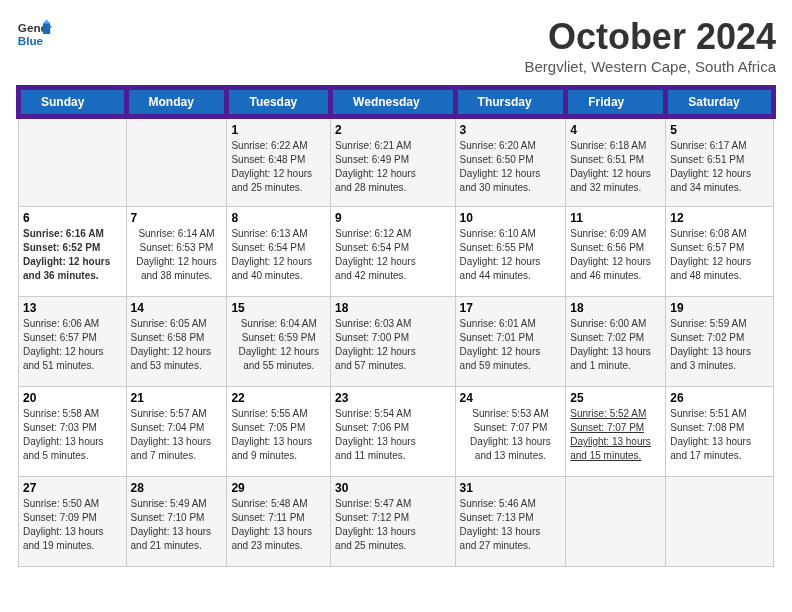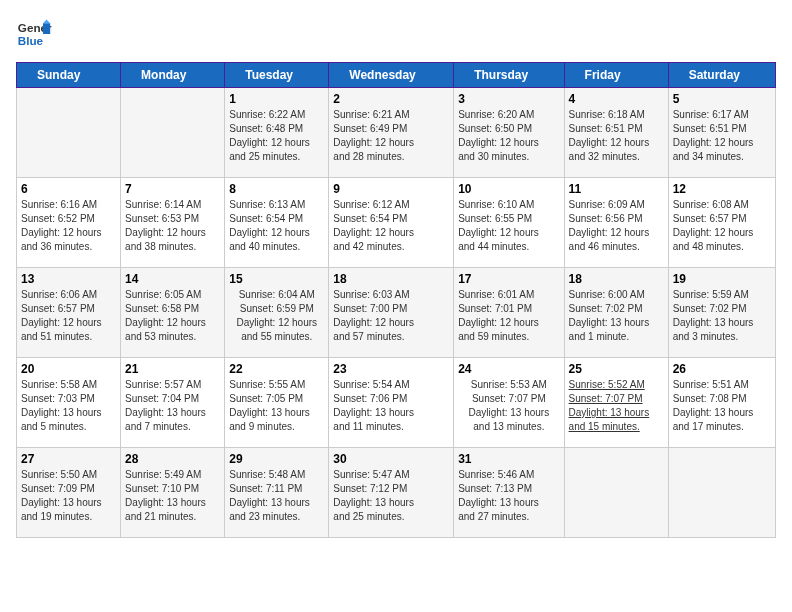--- a/index.html
+++ b/index.html
@@ -44,21 +44,21 @@
     }
     thead tr {
       background-color: #1a6bbf;
       color: #fff;
     }
     thead th {
       padding: 5px 20px;
       text-align: left;
       font-size: 12px;
       font-weight: bold;
-      border: 1px solid #4c1d95;
+      border: 5px solid #4c1d95;
     }
     tbody tr {
       vertical-align: top;
     }
     tbody td {
       border: 1px solid #ccc;
       padding: 4px 4px;
       height: 90px;
       vertical-align: top;
     }
@@ -88,20 +88,24 @@
 
 <div class="header">
   <div class="logo">
     <svg class="logo-icon" viewBox="0 0 40 40">
       <text x="2" y="18" font-size="13" font-weight="bold" fill="#333">General</text>
       <text x="2" y="32" font-size="13" font-weight="bold" fill="#1a6bbf">Blue</text>
       <polygon points="30,8 38,8 38,20 30,20" fill="#1a6bbf"></polygon>
       <polygon points="34,4 38,8 30,8" fill="#4da6ff"></polygon>
     </svg>
   </div>
+  <div class="title-block">
+    <div class="month-title">October 2024</div>
+    <div class="location">Bergvliet, Western Cape, South Africa</div>
+  </div>
 </div>
 
 <table>
   <thead>
     <tr>
     <th>Sunday</th>
         <th>Monday</th>
         <th>Tuesday</th>
         <th>Wednesday</th>
         <th>Thursday</th>
@@ -145,28 +149,28 @@
           <span class="day-num">5</span>
           <div class="cell-content" style="white-space: pre-line;">Sunrise: 6:17 AM
 Sunset: 6:51 PM
 Daylight: 12 hours
 and 34 minutes.</div>
         </td>
       </tr>
       <tr>
         <td>
           <span class="day-num">6</span>
-          <div class="cell-content" style="white-space: pre-line;">Sunrise: 6:16 AM
+          <div class="cell-content" style="white-space: pre-line; font-weight: bold;">Sunrise: 6:16 AM
 Sunset: 6:52 PM
 Daylight: 12 hours
 and 36 minutes.</div>
         </td>
         <td>
           <span class="day-num">7</span>
-          <div class="cell-content" style="white-space: pre-line;">Sunrise: 6:14 AM
+          <div class="cell-content" style="white-space: pre-line; text-align: center;">Sunrise: 6:14 AM
 Sunset: 6:53 PM
 Daylight: 12 hours
 and 38 minutes.</div>
         </td>
         <td>
           <span class="day-num">8</span>
           <div class="cell-content" style="white-space: pre-line;">Sunrise: 6:13 AM
 Sunset: 6:54 PM
 Daylight: 12 hours
 and 40 minutes.</div>

